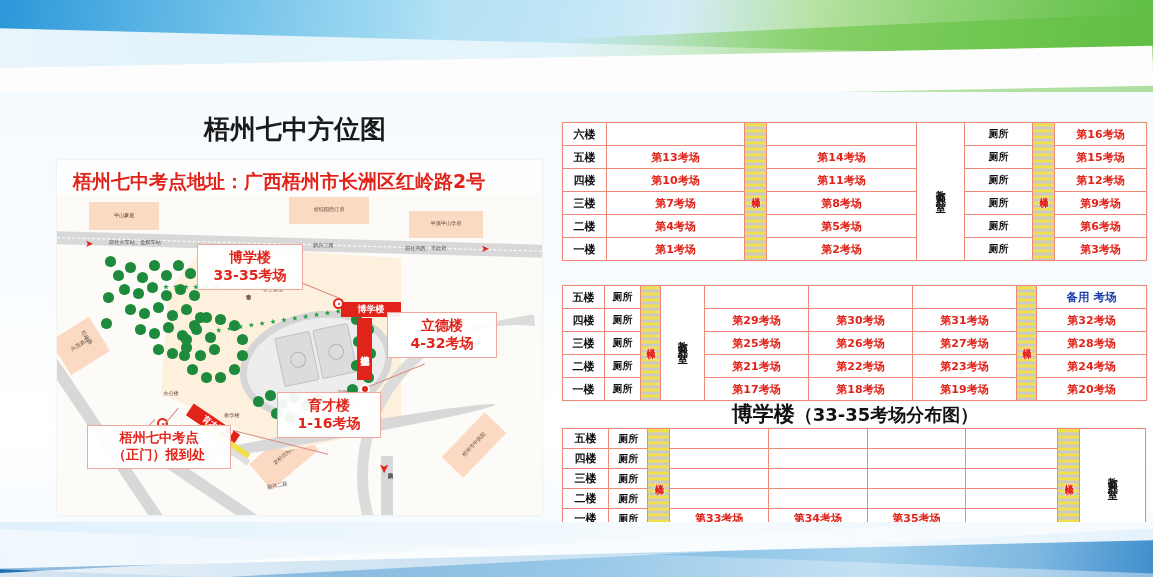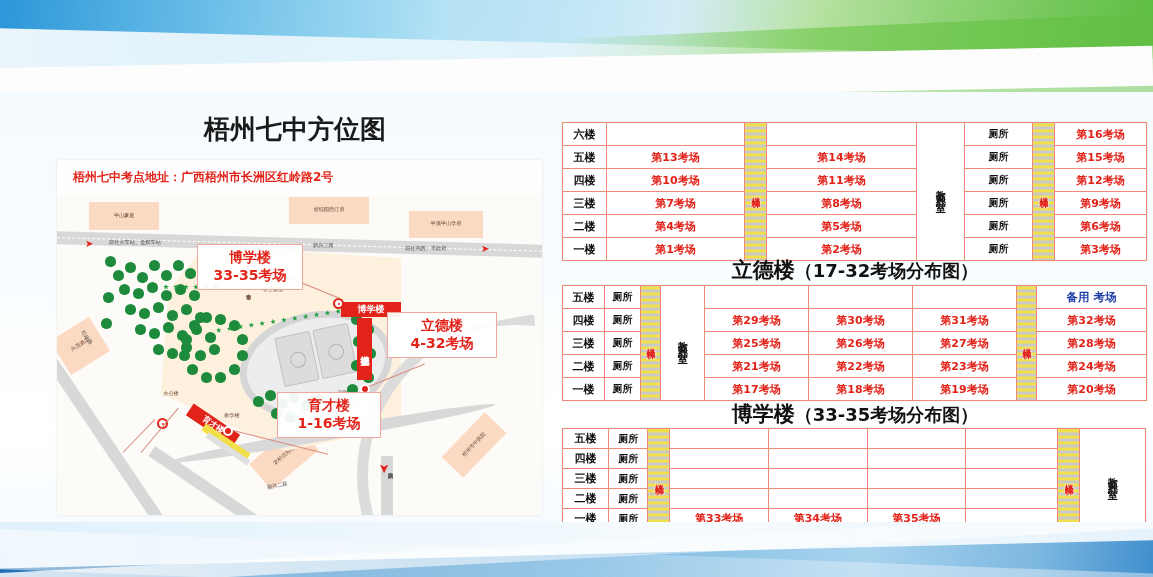--- a/index.html
+++ b/index.html
@@ -46,21 +46,21 @@
   .footer-text{position:absolute;left:0;top:12px;width:1153px;text-align:center;
      font-family:"DejaVu Sans","Liberation Sans",sans-serif;
      font-weight:bold;font-size:13.2px;color:#12335f;white-space:nowrap;z-index:5;letter-spacing:.1px;}
 
   
   .map-title{position:absolute;left:60px;top:112px;width:470px;text-align:center;
      font-family:"DejaVu Sans","Liberation Sans",sans-serif;
      font-weight:bold;font-size:26px;color:#1a1a1a;}
   .map-panel{position:absolute;left:57px;top:160px;width:485px;height:355px;
      background:#fefefe;border-radius:3px;box-shadow:0 0 3px rgba(0,0,0,.10);overflow:hidden;}
-  .map-addr{position:absolute;left:16px;top:9px;font-weight:bold;font-size:12px;color:#e2231a;
+  .map-addr{position:absolute;left:16px;top:9px;font-weight:bold;font-size:19px;color:#e2231a;
      font-family:"DejaVu Sans","Liberation Sans",sans-serif;white-space:nowrap;}
 
   .mapcanvas{position:absolute;left:0;top:34px;width:485px;height:321px;background:#fdfbf8;overflow:hidden;}
 
   
   .road{position:absolute;background:#d8d8d8;}
   .road-dash{position:absolute;border-top:1px dashed #ffffff;}
   .roadlabel{position:absolute;font-size:5.2px;color:#4a4a4a;white-space:nowrap;
      font-family:"DejaVu Sans",sans-serif;}
   .blockbox{position:absolute;background:#fbd9c2;}
@@ -300,20 +300,24 @@
       <div>33-35考场</div>
     </div>
     <div class="callout" style="left:330px;top:152px;width:110px;">
       <div>立德楼</div>
       <div>4-32考场</div>
     </div>
     <div class="callout" style="left:220px;top:232px;width:104px;">
       <div>育才楼</div>
       <div>1-16考场</div>
     </div>
+    <div class="callout" style="left:30px;top:265px;width:144px;font-size:13.2px;">
+      <div>梧州七中考点</div>
+      <div>（正门）报到处</div>
+    </div>
   </div>
 
 
   <table class="dist" style="left:562px;top:122px;width:584px;">
     <colgroup>
       <col style="width:44px">
         <col style="width:138px">
         <col style="width:22px">
         <col style="width:150px">
       <col style="width:48px">
@@ -371,23 +375,20 @@
       <tr>
         <td class="floor" style="height:22px">一楼</td>
         <td class="room">第1考场</td>
         <td class="room">第2考场</td>
         <td class="toilet">厕所</td>
         <td class="room">第3考场</td>
       </tr>
     </tbody>
   </table>
 
-  <div class="tbl-title" style="left:560px;top:256px;width:590px;">
-    <span class="big">立德楼</span><span class="sub">（17-32考场分布图）</span>
-  </div>
 
   <table class="dist" style="left:562px;top:285px;width:584px;">
     <colgroup>
       <col style="width:42px">
         <col style="width:36px">
         <col style="width:20px">
         <col style="width:44px">
       <col style="width:104px">
         <col style="width:104px">
         <col style="width:104px">

